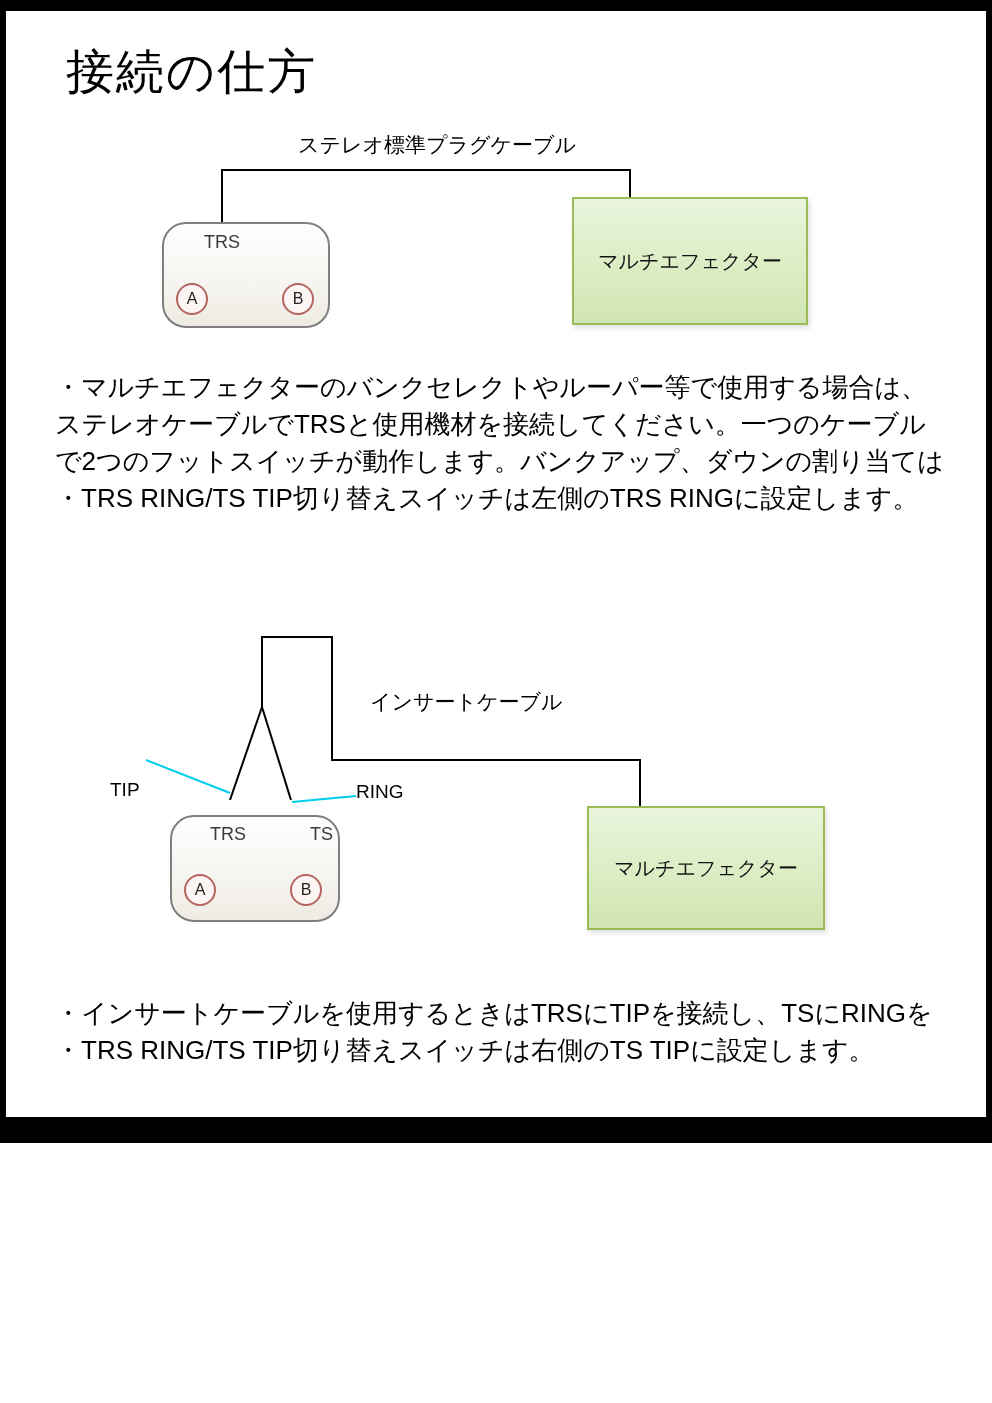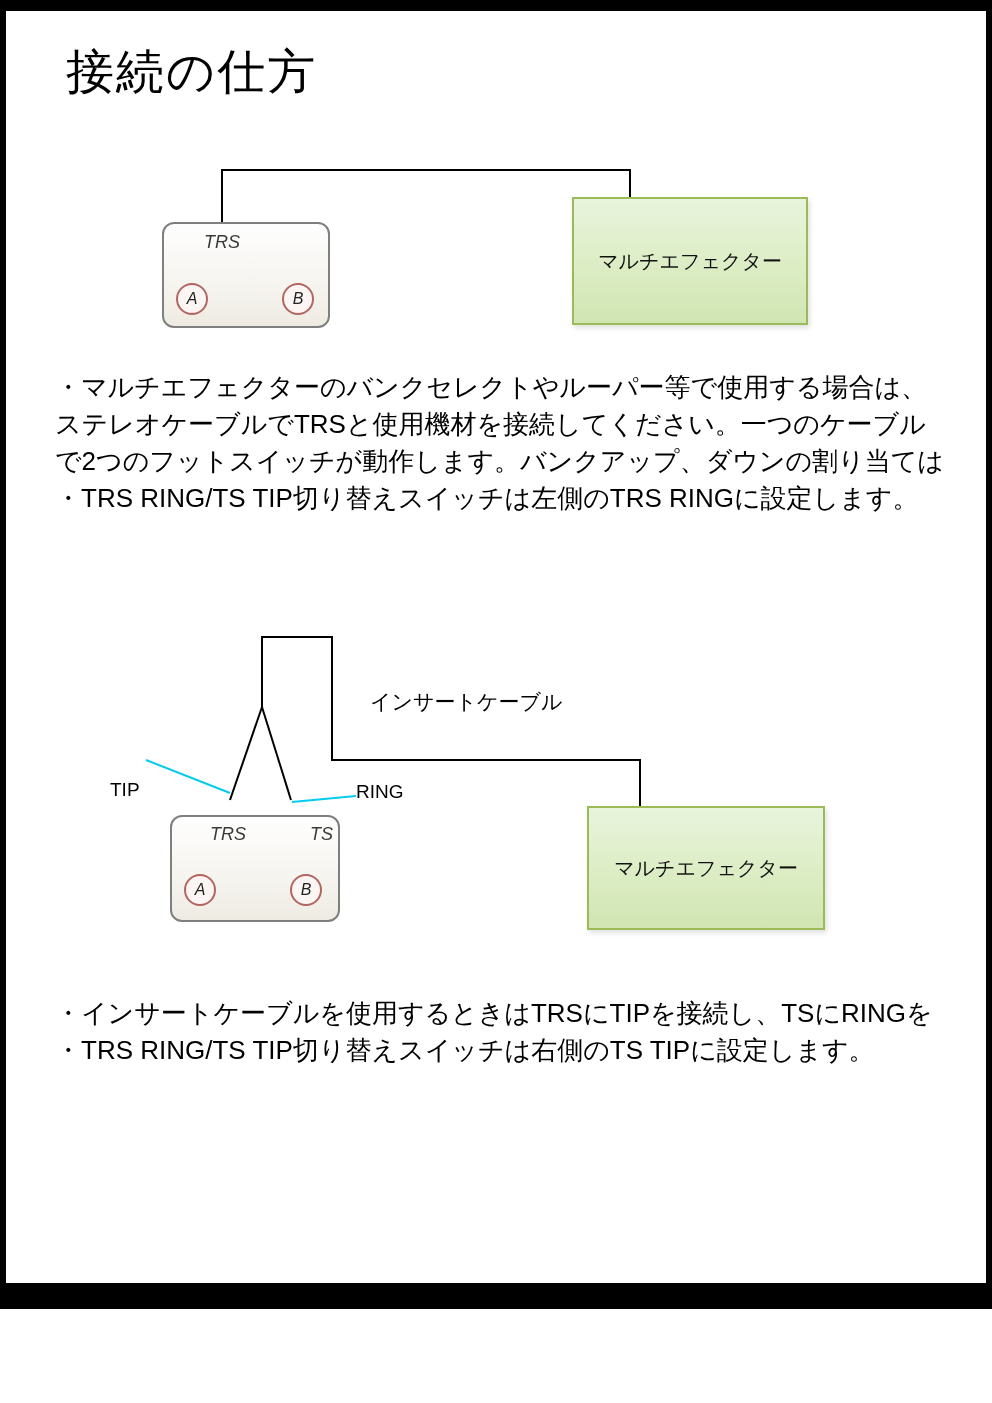--- a/index.html
+++ b/index.html
@@ -1,17 +1,17 @@
 <!DOCTYPE html>
 <html><head>
 <meta charset="utf-8">
 <style>
   html,body { margin:0; padding:0; background:#ffffff; }
   .page {
-    position:relative; width:992px; height:1309px; background:#ffffff;
+    position:relative; width:992px; height:1143px; background:#ffffff;
     font-family:"Liberation Sans", sans-serif; overflow:hidden;
   }
   .frame { position:absolute; background:#000; }
   .frame-top    { top:0; left:0; right:0; height:11px; }
   .frame-bottom { bottom:0; left:0; right:0; height:26px; }
   .frame-left   { top:0; bottom:0; left:0; width:6px; }
   .frame-right  { top:0; bottom:0; right:0; width:6px; }
 
   .title {
     position:absolute; left:66px; top:40px;
@@ -22,24 +22,23 @@
   .cables { position:absolute; left:0; top:0; width:992px; height:1403px; pointer-events:none; }
 
   .diagram-label { position:absolute; font-size:21px; color:#000; white-space:nowrap; }
   #cable-label-1 { left:298px; top:131px; }
   #cable-label-2 { left:370px; top:688px; }
   .small-label { position:absolute; font-size:19px; color:#000; white-space:nowrap; }
   #tip-label  { left:110px; top:743px;margin-top:36px; }
   #ring-label { left:356px; top:781px; }
 
   .pedal {
-    position:absolute; border:2px solid #7f7f7f; border-radius:12px;
+    position:absolute; border:2px solid #7f7f7f; border-radius:24px;
     background:linear-gradient(180deg,#fefefe 0%,#f6f4ef 60%,#eeebe3 100%);
     box-sizing:border-box;
-    font-style:italic;
   }
   #pedal1 { left:162px; top:222px; width:168px; height:106px; }
   #pedal2 { left:170px; top:815px; width:170px; height:107px; }
 
   .jack-label { position:absolute; font-size:18px; color:#3a3a3a; white-space:nowrap; }
   #pedal1-jack { left:40px; top:8px; }
   #pedal2-jack-trs { left:38px; top:7px; }
   #pedal2-jack-ts  { left:110px; top:7px;margin-left:28px; }
 
   .switch {
@@ -81,20 +80,21 @@
 
   <svg class="cables" viewBox="0 0 992 1403">
     <polyline points="222,223 222,170 630,170 630,198" fill="none" stroke="#000" stroke-width="2"></polyline>
     <polyline points="262,707 262,637 332,637 332,760 640,760 640,807" fill="none" stroke="#000" stroke-width="2"></polyline>
     <line x1="262" y1="707" x2="230" y2="800" stroke="#000" stroke-width="2"></line>
     <line x1="262" y1="707" x2="291" y2="800" stroke="#000" stroke-width="2"></line>
     <line x1="146" y1="760" x2="230" y2="793" stroke="#00cdee" stroke-width="2"></line>
     <line x1="356" y1="796" x2="292" y2="802" stroke="#00cdee" stroke-width="2"></line>
   </svg>
 
+  <div class="diagram-label" id="cable-label-1">ステレオ標準プラグケーブル</div>
 
   <div class="pedal" id="pedal1">
     <div class="jack-label" id="pedal1-jack">TRS</div>
     <div class="switch" id="pedal1-switch-a">A</div>
     <div class="switch" id="pedal1-switch-b">B</div>
   </div>
 
   <div class="effector" id="effector1">
     <span>マルチエフェクター</span>
   </div>

